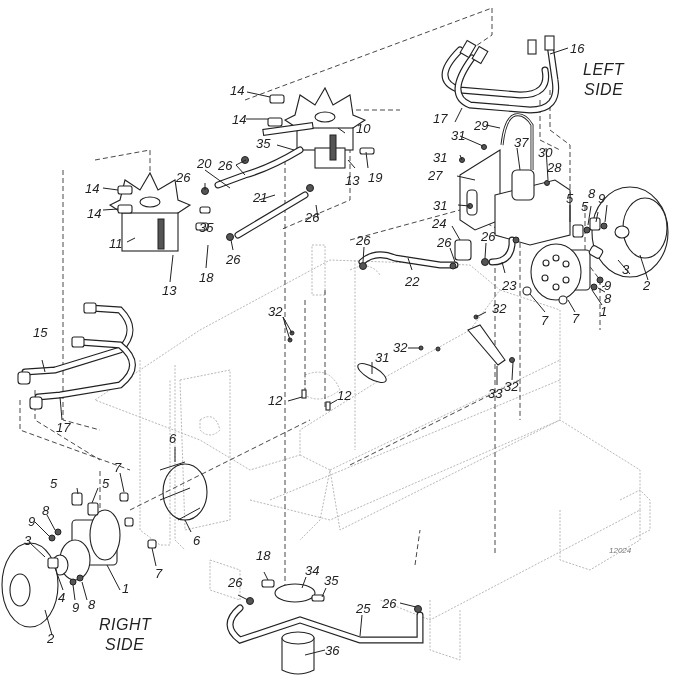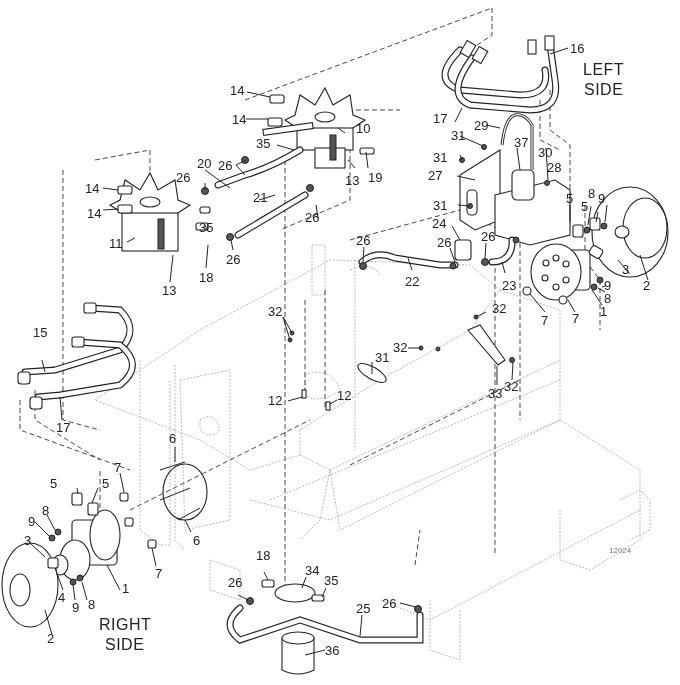--- a/index.html
+++ b/index.html
@@ -1,17 +1,17 @@
 <!DOCTYPE html>
 <html><head>
 <meta charset="utf-8">
 <style>
   html, body { margin: 0; padding: 0; background: #ffffff; }
   body { width: 680px; height: 685px; overflow: hidden; font-family: "Liberation Sans", sans-serif; }
-  #stage { position: relative; width: 680px; height: 514px; }
+  #stage { position: relative; width: 680px; height: 514px; font-style: italic; }
   svg { position: absolute; left: 0; top: 0; }
   .frame { fill: none; stroke: #b8b8b8; stroke-width: 1; stroke-dasharray: 2 1.5; }
   .dash { fill: none; stroke: #333; stroke-width: 0.9; stroke-dasharray: 5 3; }
   .part { fill: #fff; stroke: #222; stroke-width: 1.1; }
   .part-dark { fill: #555; stroke: #222; stroke-width: 1; }
   .hose { fill: none; stroke: #222; stroke-width: 7; stroke-linecap: round; }
   .hose-in { fill: none; stroke: #fff; stroke-width: 4.6; stroke-linecap: round; }
   .leader { stroke: #222; stroke-width: 1; fill: none; }
   .callout { font-size: 13px; fill: #222; font-family: "Liberation Sans", sans-serif; }
   .side-label { font-size: 16px; fill: #222; font-family: "Liberation Sans", sans-serif; letter-spacing: 0.5px; }

